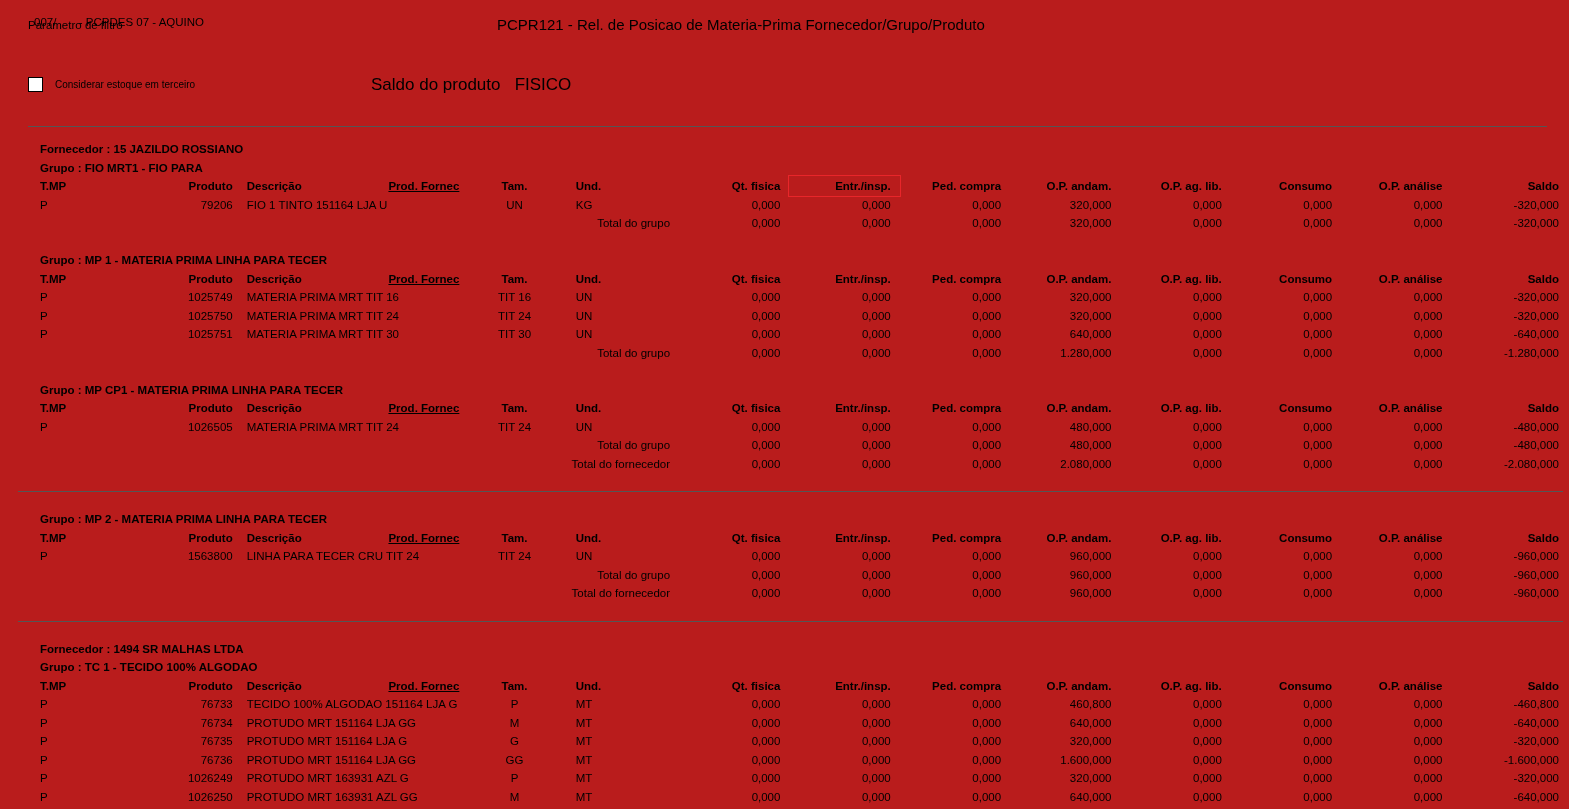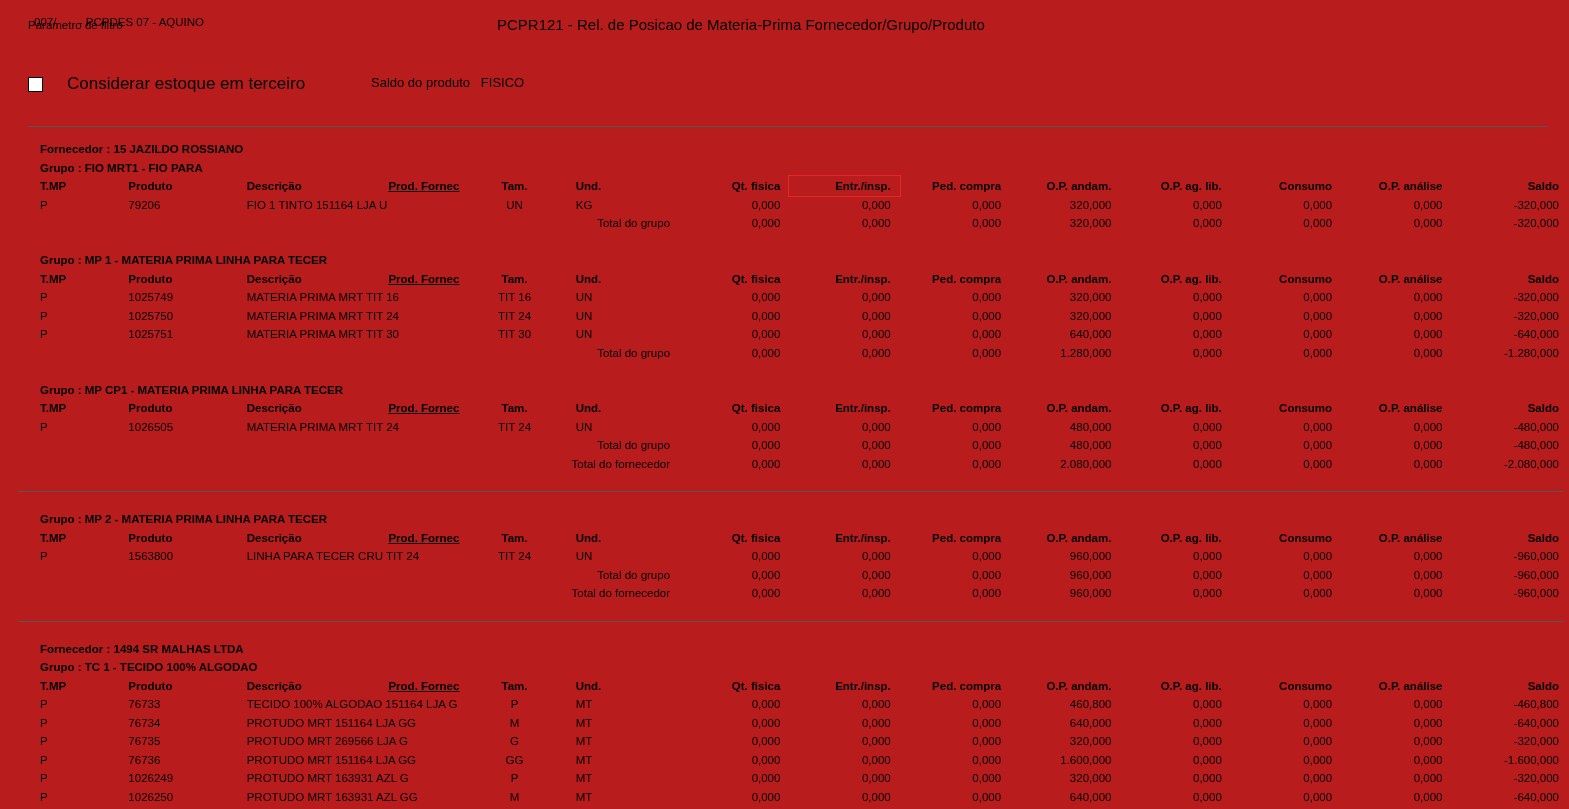--- a/index.html
+++ b/index.html
@@ -56,28 +56,28 @@
     align-items: center;
     height: 18px;
   }
   .chk {
     width: 15px; height: 15px;
     border: 1px solid #000;
     background: #fff;
     display: inline-block;
   }
   .filter-label {
-    margin-left: 24px;
-    font-size: 17px;
+    margin-left: 12px;
+    font-size: 10px;
   }
   .saldo-label {
     position: absolute;
     left: 371px;
     top: 75px;
-    font-size: 13px;
+    font-size: 17px;
     white-space: pre;
   }
 
   .rule {
     position: absolute;
     left: 28px;
     right: 22px;
     border-top: 1px solid #555;
     height: 0;
   }
@@ -99,21 +99,21 @@
     table-layout: fixed;
   }
   table.rep td {
     padding: 0;
     white-space: nowrap;
     vertical-align: bottom;
     line-height: 18.5px;
     height: 18.5px;
   }
   .c-tmp   { width: 22px;  padding-left: 22px !important; }
-  .c-prod  { width: 72px;  text-align: left; padding-right: 6px !important; }
+  .c-prod  { width: 72px;  text-align: right; padding-right: 6px !important; }
   .c-desc  { width: 390px; padding-left: 8px !important; }
   .c-pf    { width: 98px;  text-align: right; text-decoration: underline; }
   .c-tam   { width: 66px;  text-align: center; }
   .c-und   { width: 62px;  text-align: left; padding-left: 6px !important; }
   .c-num   { width: 96px;  text-align: right; padding-right: 10px !important; }
   .c-saldo { width: 100px; text-align: right; padding-right: 4px !important; }
   .hdrrow td { font-weight: bold; }
   .totrow td { font-weight: normal; }
 
   .group-line td, .fornec-line td {
@@ -469,21 +469,21 @@
             <td class="c-num">0,000</td>
             <td class="c-num">640,000</td>
             <td class="c-num">0,000</td>
             <td class="c-num">0,000</td>
             <td class="c-num">0,000</td>
             <td class="c-saldo">-640,000</td>
           </tr>
           <tr>
             <td class="c-tmp">P</td>
             <td class="c-prod">76735</td>
-            <td class="c-desc">PROTUDO MRT 269566 LJA G</td>
+            <td class="c-desc">PROTUDO MRT 151164 LJA G</td>
             <td class="c-pf"></td>
             <td class="c-tam">G</td>
             <td class="c-und">MT</td>
             <td class="c-num">0,000</td>
             <td class="c-num">0,000</td>
             <td class="c-num">0,000</td>
             <td class="c-num">320,000</td>
             <td class="c-num">0,000</td>
             <td class="c-num">0,000</td>
             <td class="c-num">0,000</td>

